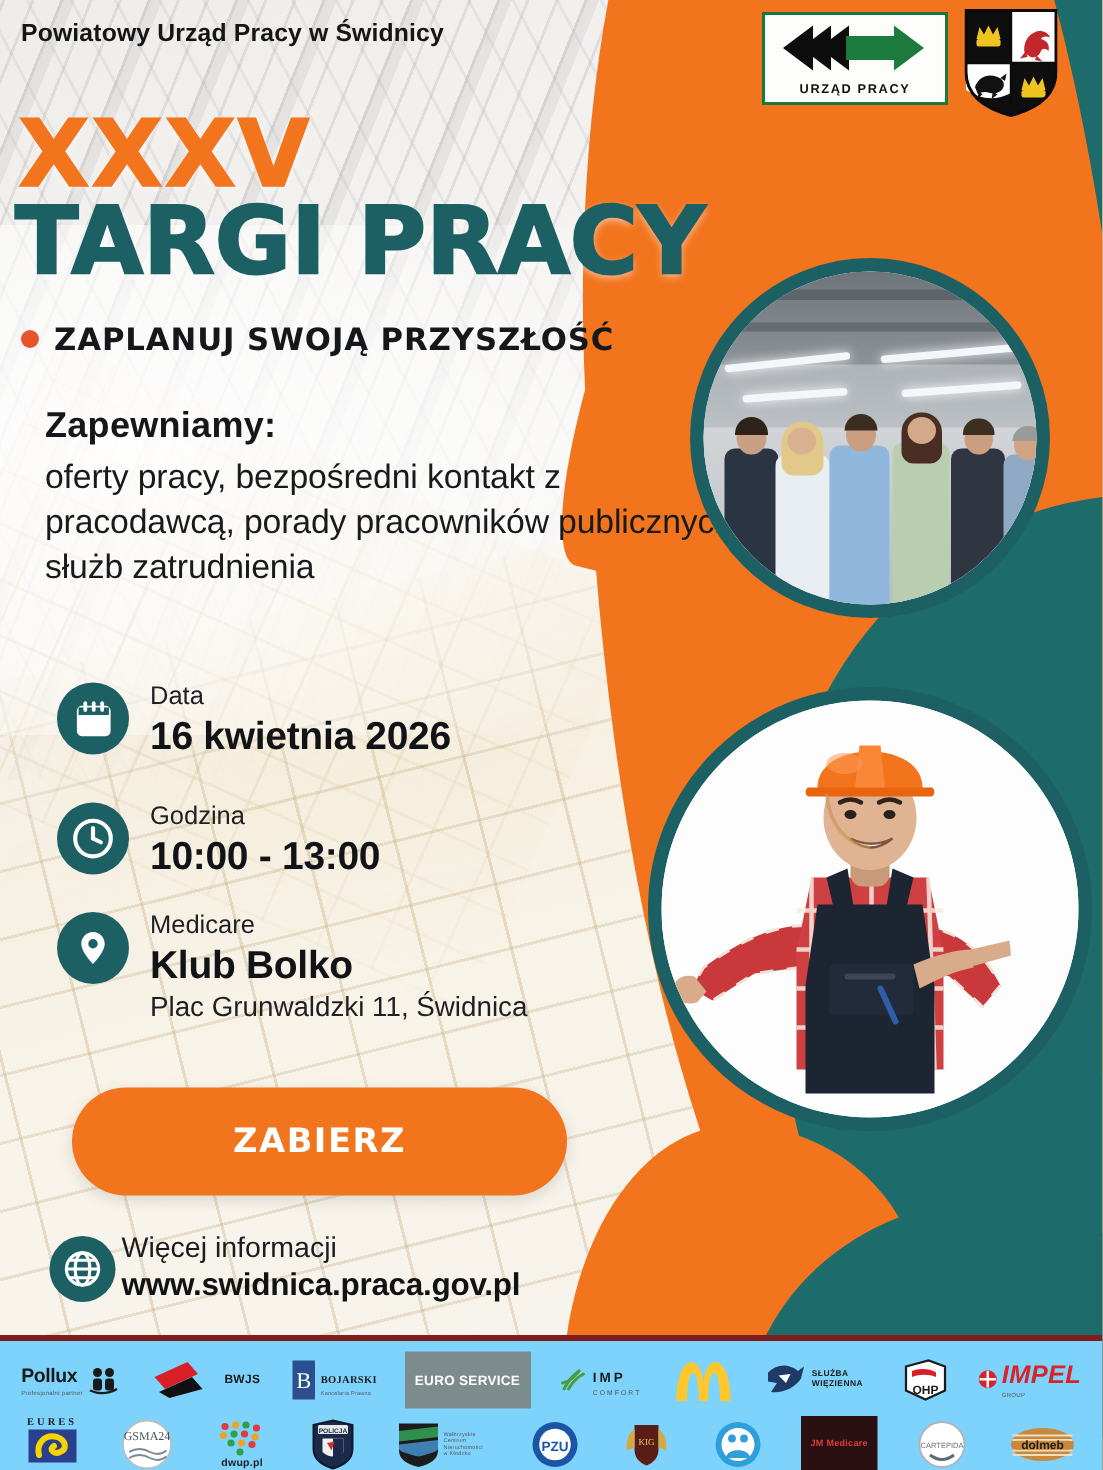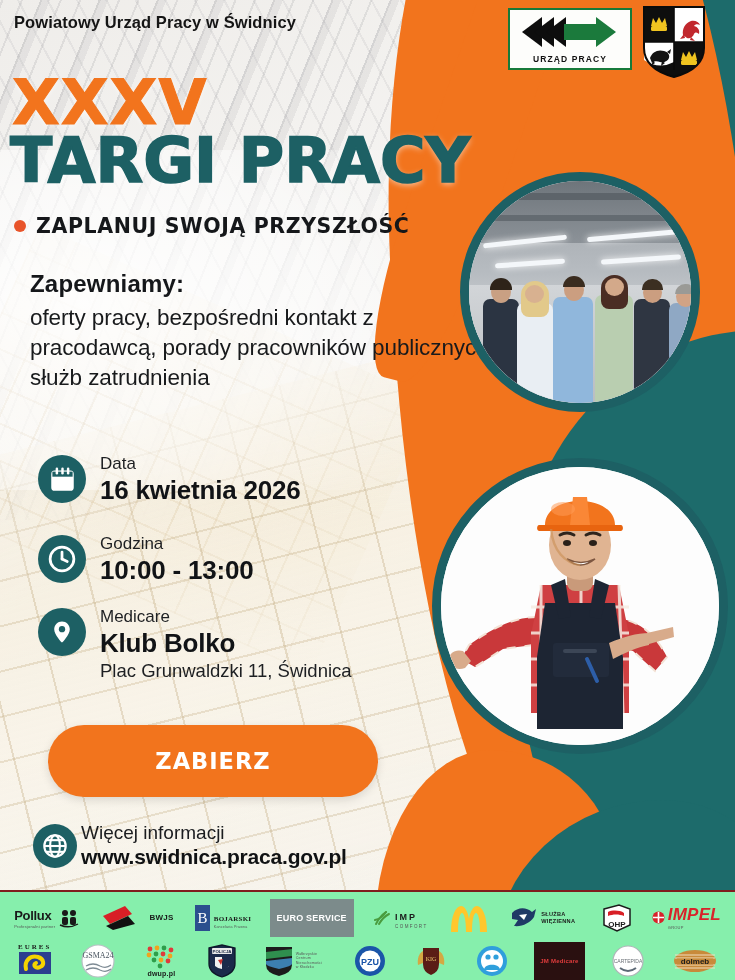--- a/index.html
+++ b/index.html
@@ -221,21 +221,21 @@
   .ceil{ position:absolute; left:0; right:0; background:rgba(80,86,92,.55); }
   .tube{ position:absolute; height:5px; background:#f4f7fa; border-radius:3px; box-shadow:0 0 7px rgba(255,255,255,.9); }
   .person{ position:absolute; bottom:0; border-radius:7px 7px 0 0; }
   .head{ position:absolute; border-radius:50%; }
 
   .worker-bg{ position:absolute; inset:0; background:#fdfdfd; }
 
   
   .sponsors{
     position:absolute; left:0; bottom:0; width:735px; height:90px;
-    background:#86efac; border-top:2px solid #7f1d1d;
+    background:#7dd3fc; border-top:4px solid #7f1d1d;
     padding:4px 4px 2px 4px;
   }
   .srow{ display:flex; align-items:center; justify-content:space-around; height:43px; }
   .logo{
     display:flex; align-items:center; justify-content:center; gap:3px;
     height:38px; padding:0 2px;
   }
   .logo .nm{ font-size:9px; font-weight:bold; color:#1a1a1a; letter-spacing:.2px; }
   .logo .sm{ font-size:5px; color:#555; letter-spacing:.2px; }
 </style>

